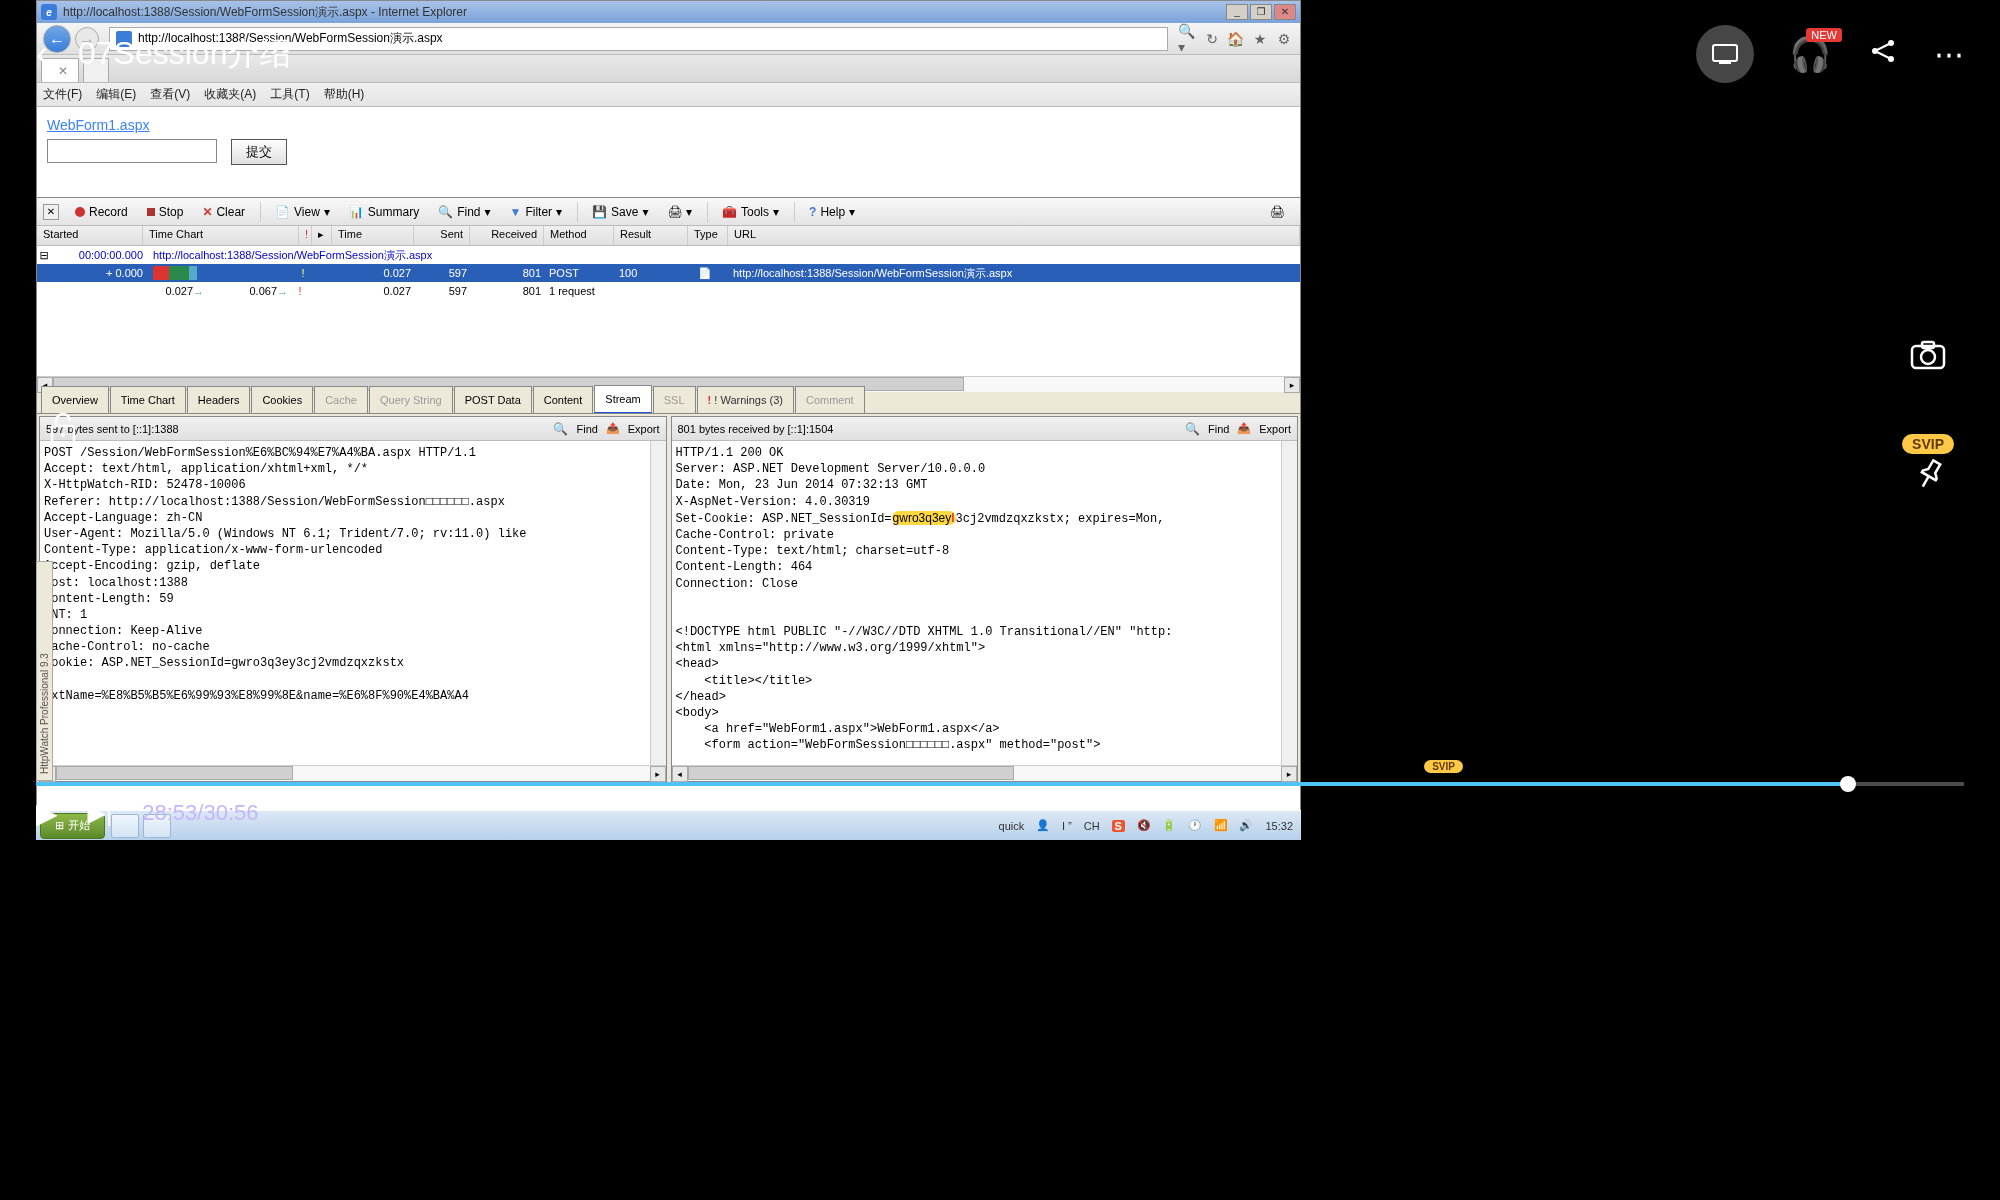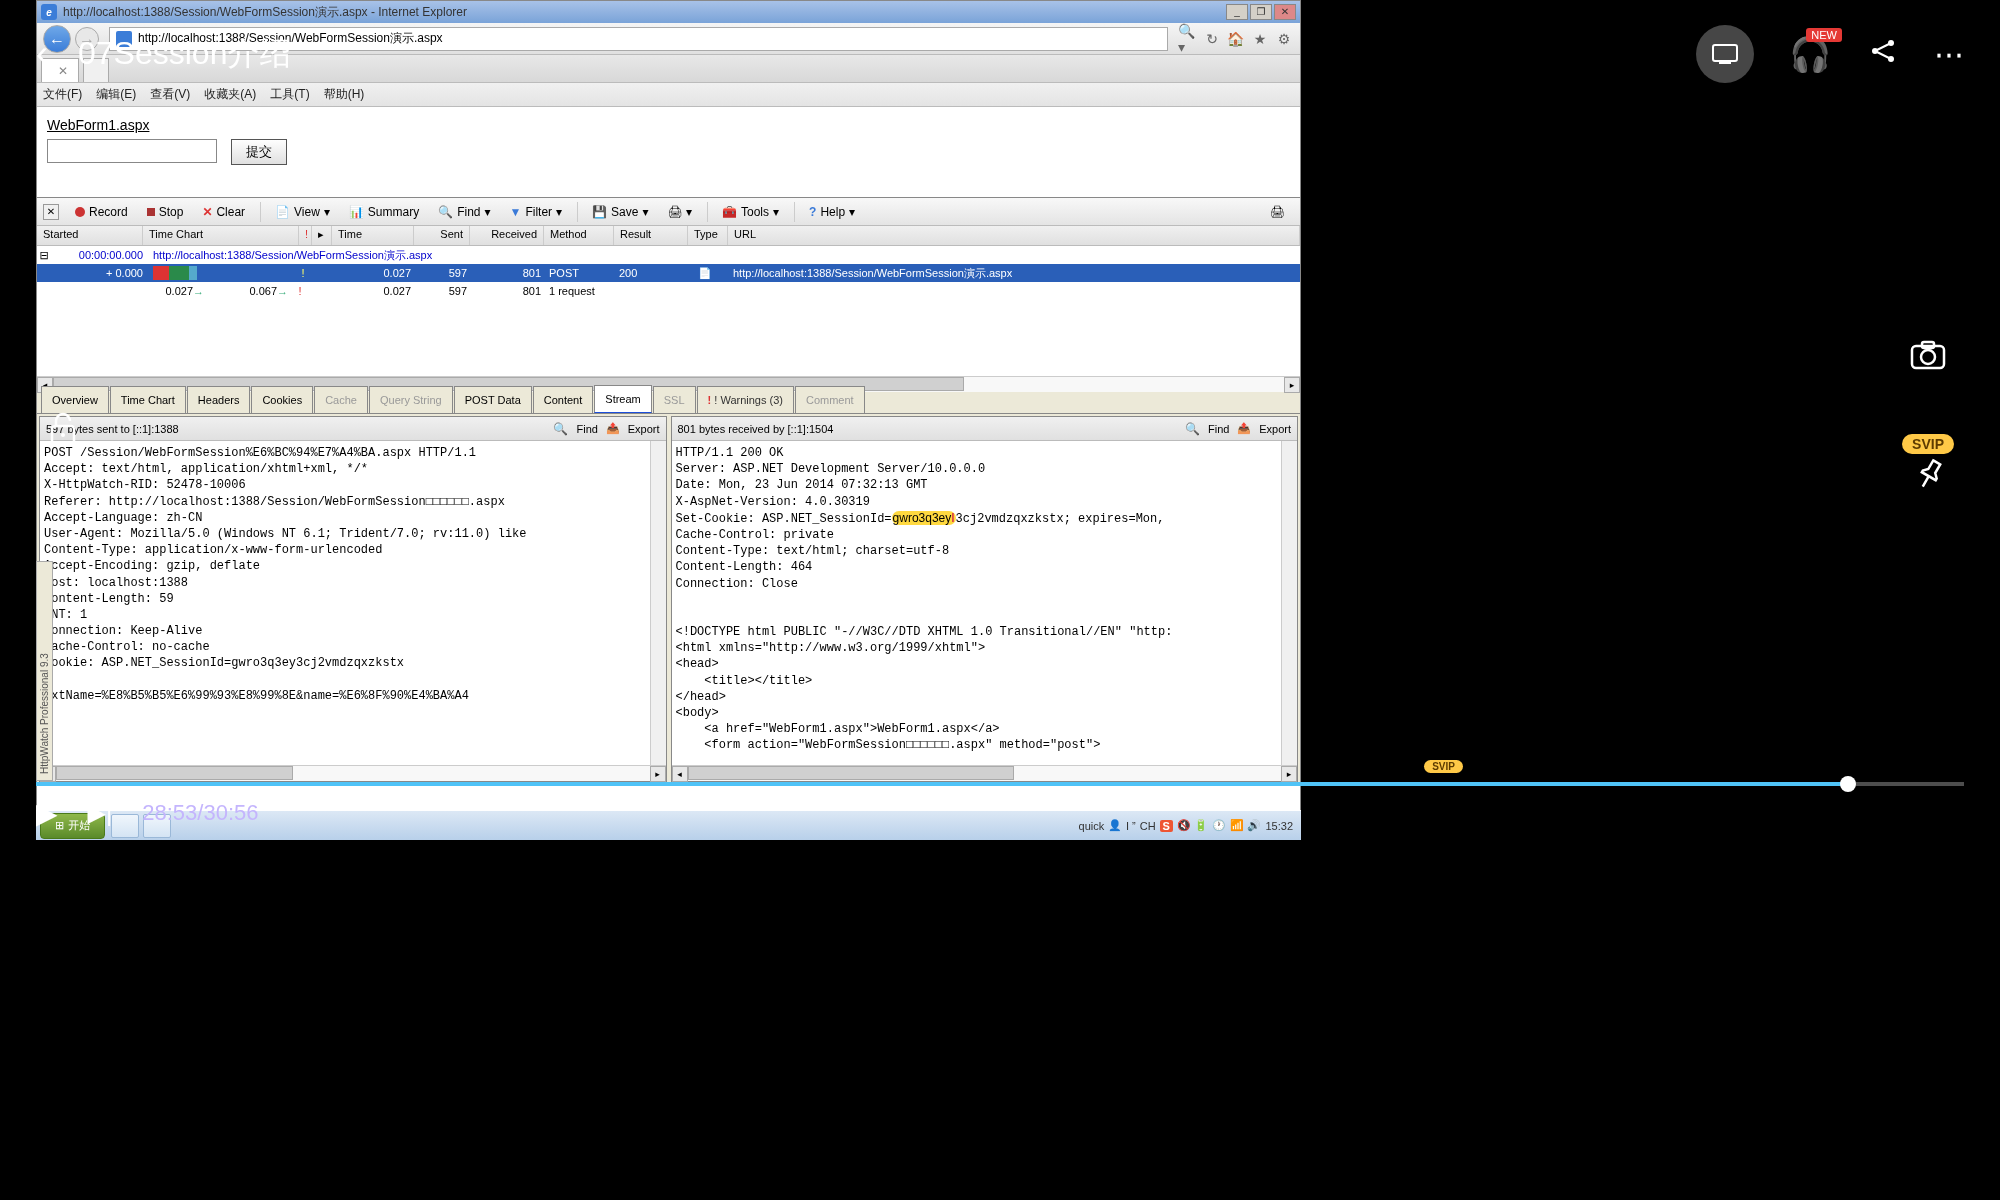--- a/index.html
+++ b/index.html
@@ -26,21 +26,21 @@
 .ie-tabs{height:28px;background:linear-gradient(#e8e8e8,#d8d8d8);border-bottom:1px solid #bbb;display:flex;align-items:flex-end}
 .ie-tab{height:24px;padding:0 10px;background:#fff;border:1px solid #aaa;border-bottom:none;margin-left:4px;font-size:12px;display:flex;align-items:center;gap:6px}
 .tab-close{color:#888;font-size:12px}
 .ie-tab-new{width:26px;background:#f0f0f0}
 
 
 .ie-menu{height:24px;background:linear-gradient(#f0f0f0,#e4e4e4);border-bottom:1px solid #bbb;display:flex;align-items:center;padding:0 6px;font-size:12px;gap:14px;color:#222}
 
 
 .page-content{padding:10px;font-size:14px;background:#fff;height:90px}
-.page-link{color:#000000;text-decoration:underline}
+.page-link{color:#3b82f6;text-decoration:underline}
 .page-input{width:170px;height:24px;border:1px solid #888;margin-top:6px}
 .page-button{height:26px;padding:0 14px;border:1px solid #555;background:linear-gradient(#fefefe,#e0e0e0);margin-left:10px;font-size:13px}
 
 
 .hw{border-top:1px solid #888}
 .hw-toolbar{height:28px;background:linear-gradient(#f8f8f8,#e4e4e4);border-bottom:1px solid #bbb;display:flex;align-items:center;padding:0 6px;font-size:12px;gap:2px}
 .hw-tb-btn{padding:3px 8px;display:flex;align-items:center;gap:4px;border-right:1px solid transparent}
 .hw-tb-sep{width:1px;height:20px;background:#ccc;margin:0 4px}
 .hw-close-x{width:16px;height:16px;border:1px solid #999;background:#f0f0f0;text-align:center;line-height:14px;font-size:10px;margin-right:6px}
 .tb-dot-red{width:10px;height:10px;background:#c33;border-radius:50%;display:inline-block}
@@ -75,21 +75,21 @@
 
 .highlight{background:#ffd940;border-radius:9px;padding:0 1px}
 .cursor{color:#d44;font-weight:bold}
 
 .sidebar-text{position:absolute;left:-1px;top:560px;writing-mode:vertical-rl;transform:rotate(180deg);font-size:10px;color:#555;background:#ece9d8;padding:6px 2px;border:1px solid #aaa;height:220px}
 
 
 .win-taskbar{position:absolute;left:36px;bottom:360px;width:1265px;height:30px;background:linear-gradient(#dce8f5,#b8d0ea);border-top:1px solid #fff;display:flex;align-items:center;font-size:11px}
 .start-btn{height:26px;padding:0 14px;background:linear-gradient(#8fb84a,#5a8a2a);color:#fff;border-radius:4px;margin:0 4px;display:flex;align-items:center;gap:4px;border:1px solid #4a7a1a}
 .tb-item{width:28px;height:24px;border:1px solid #9ab8d8;background:linear-gradient(#f0f6fc,#d4e4f4);margin:0 2px;border-radius:2px}
-.systray{margin-left:auto;display:flex;align-items:flex-end;gap:4px;padding:0 8px;font-size:11px;color:#333}
+.systray{margin-left:auto;display:flex;align-items:flex-end;gap:12px;padding:0 8px;font-size:11px;color:#333}
 
 
 .vp-top{position:absolute;top:14px;left:0;right:0;height:80px;display:flex;align-items:center;padding:0 36px;color:#fff;z-index:10}
 .vp-back{font-size:36px;color:#fff;margin-right:30px}
 .vp-title{font-size:32px;color:#fff}
 .vp-top-right{margin-left:auto;display:flex;align-items:center;gap:36px}
 .vp-circle-btn{width:58px;height:58px;background:rgba(100,100,100,0.7);border-radius:50%;display:flex;align-items:center;justify-content:center;color:#fff;font-size:26px}
 .vp-badge-new{position:absolute;top:-6px;right:-10px;background:#e53935;color:#fff;font-size:11px;padding:1px 5px;border-radius:3px}
 .vp-icon{color:#fff;font-size:30px}
 
@@ -226,21 +226,21 @@
           <span class="hw-bar-seg" style="width:16px;background:#d33"></span>
           <span class="hw-bar-seg" style="width:20px;background:#2a8a4a"></span>
           <span class="hw-bar-seg" style="width:8px;background:#5ac"></span>
         </span>
         <span style="width:12px;text-align:center;color:#ff6">!</span>
         <span style="width:20px"></span>
         <span style="width:82px;text-align:right">0.027</span>
         <span style="width:56px;text-align:right">597</span>
         <span style="width:74px;text-align:right">801</span>
         <span style="width:70px;padding-left:8px">POST</span>
-        <span style="width:74px;padding-left:8px">200</span>
+        <span style="width:74px;padding-left:8px">100</span>
         <span style="width:40px;text-align:center">📄</span>
         <span style="padding-left:8px">http://localhost:1388/Session/WebFormSession演示.aspx</span>
       </div>
       <div class="hw-row">
         <span class="hw-expand"></span>
         <span style="width:92px"></span>
         <span style="width:50px;text-align:right">0.027</span>
         <span style="width:14px;color:#3a7">→</span>
         <span style="width:70px;text-align:right">0.067</span>
         <span style="width:14px;color:#3a7">→</span>

